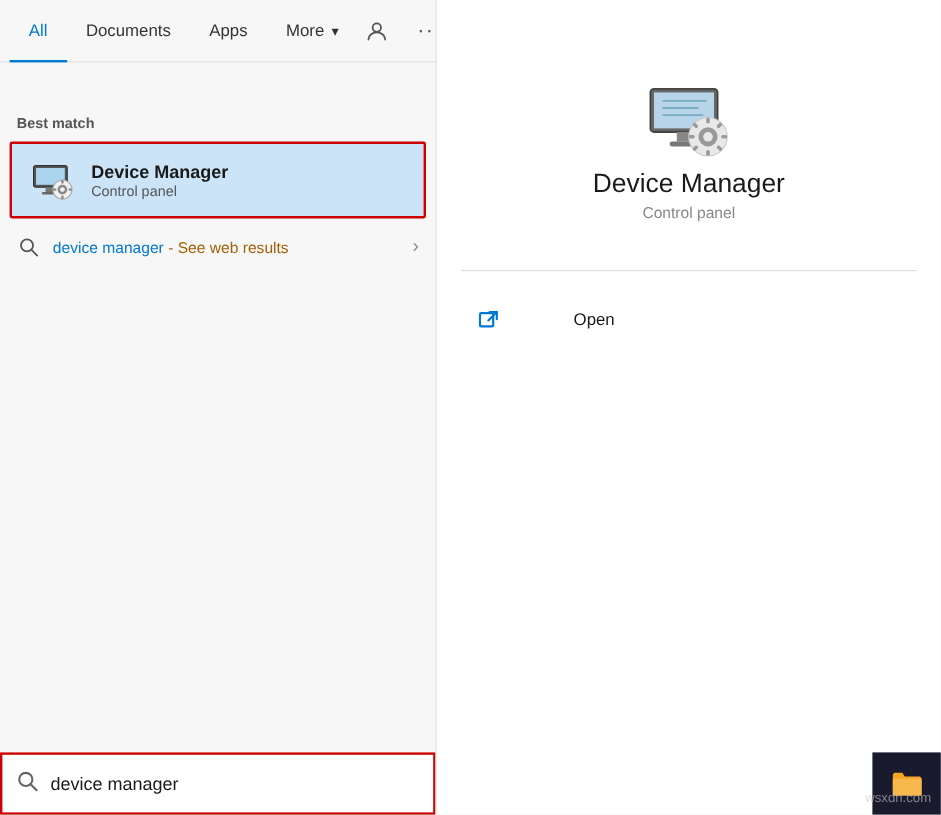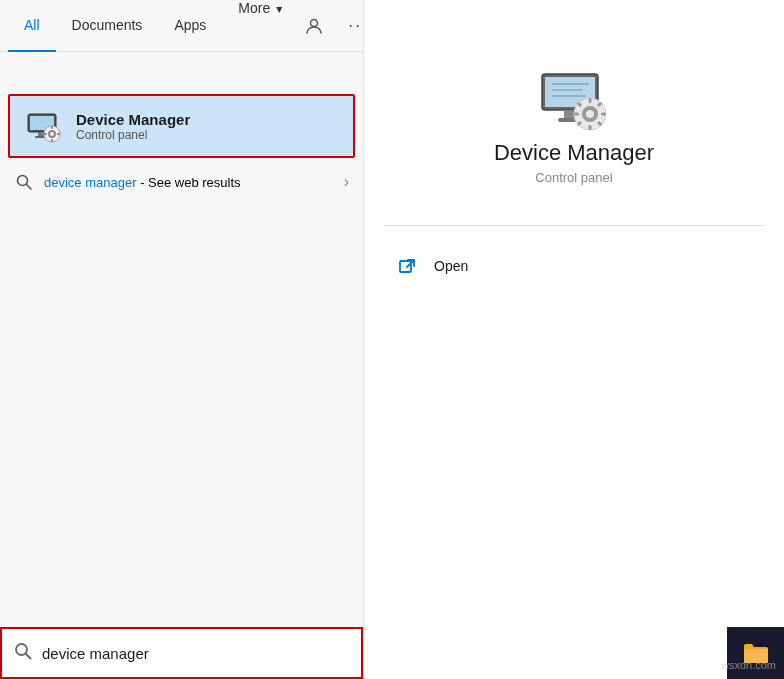--- a/index.html
+++ b/index.html
@@ -63,21 +63,21 @@
       user-select: none;
     }
 
     .nav-tab.active {
       border-bottom: 2px solid #0078d4;
       color: #0078d4;
     }
 
     .nav-tab-more {
       display: flex;
-      align-items: flex-start;
+      align-items: center;
       gap: 4px;
     }
 
     .nav-right {
       margin-left: auto;
       display: flex;
       align-items: center;
       gap: 12px;
     }
 
@@ -289,20 +289,21 @@
       display: flex;
       align-items: center;
       justify-content: center;
       color: #0078d4;
       font-size: 18px;
     }
 
     .detail-action-label {
       font-size: 14px;
       color: #1a1a1a;
+      margin-left: 44px;
     }
 
     
     .device-mgr-icon-small {
       width: 40px;
       height: 40px;
     }
 
     .device-mgr-icon-large {
       width: 80px;
@@ -343,20 +344,21 @@
         </svg>
       </div>
       <div class="nav-icon-btn">
         <span style="font-size:18px;letter-spacing:1px;color:#555;">···</span>
       </div>
     </div>
   </div>
 
   <div class="content-area">
 
+    <div class="section-label">Best match</div>
 
     <div class="best-match-item">
       <div class="best-match-icon device-mgr-icon-small">
 
         <svg width="40" height="40" viewBox="0 0 40 40" xmlns="http://www.w3.org/2000/svg">
 
           <rect x="4" y="8" width="28" height="18" rx="2" ry="2" fill="#555" stroke="#333" stroke-width="1"></rect>
           <rect x="6" y="10" width="24" height="14" fill="#aad4ee"></rect>
 
           <rect x="14" y="26" width="8" height="4" fill="#777"></rect>
@@ -382,21 +384,21 @@
 
       <div class="web-search-item">
         <div class="search-icon-circle">
           <svg width="16" height="16" viewBox="0 0 16 16" fill="none" xmlns="http://www.w3.org/2000/svg">
             <circle cx="6.5" cy="6.5" r="5" stroke="#555" stroke-width="1.5"></circle>
             <line x1="10.5" y1="10.5" x2="15" y2="15" stroke="#555" stroke-width="1.5" stroke-linecap="round"></line>
           </svg>
         </div>
         <div class="web-search-text">
           <span>device manager</span>
-          <span style="color:#000000;">- See web results</span>
+          <span style="color:#a16207;">- See web results</span>
         </div>
         <div class="web-search-arrow">›</div>
       </div>
     </div>
 
   </div>
 
   <div class="search-input-bar">
     <div class="search-input-icon">
       <svg width="18" height="18" viewBox="0 0 18 18" fill="none" xmlns="http://www.w3.org/2000/svg">

